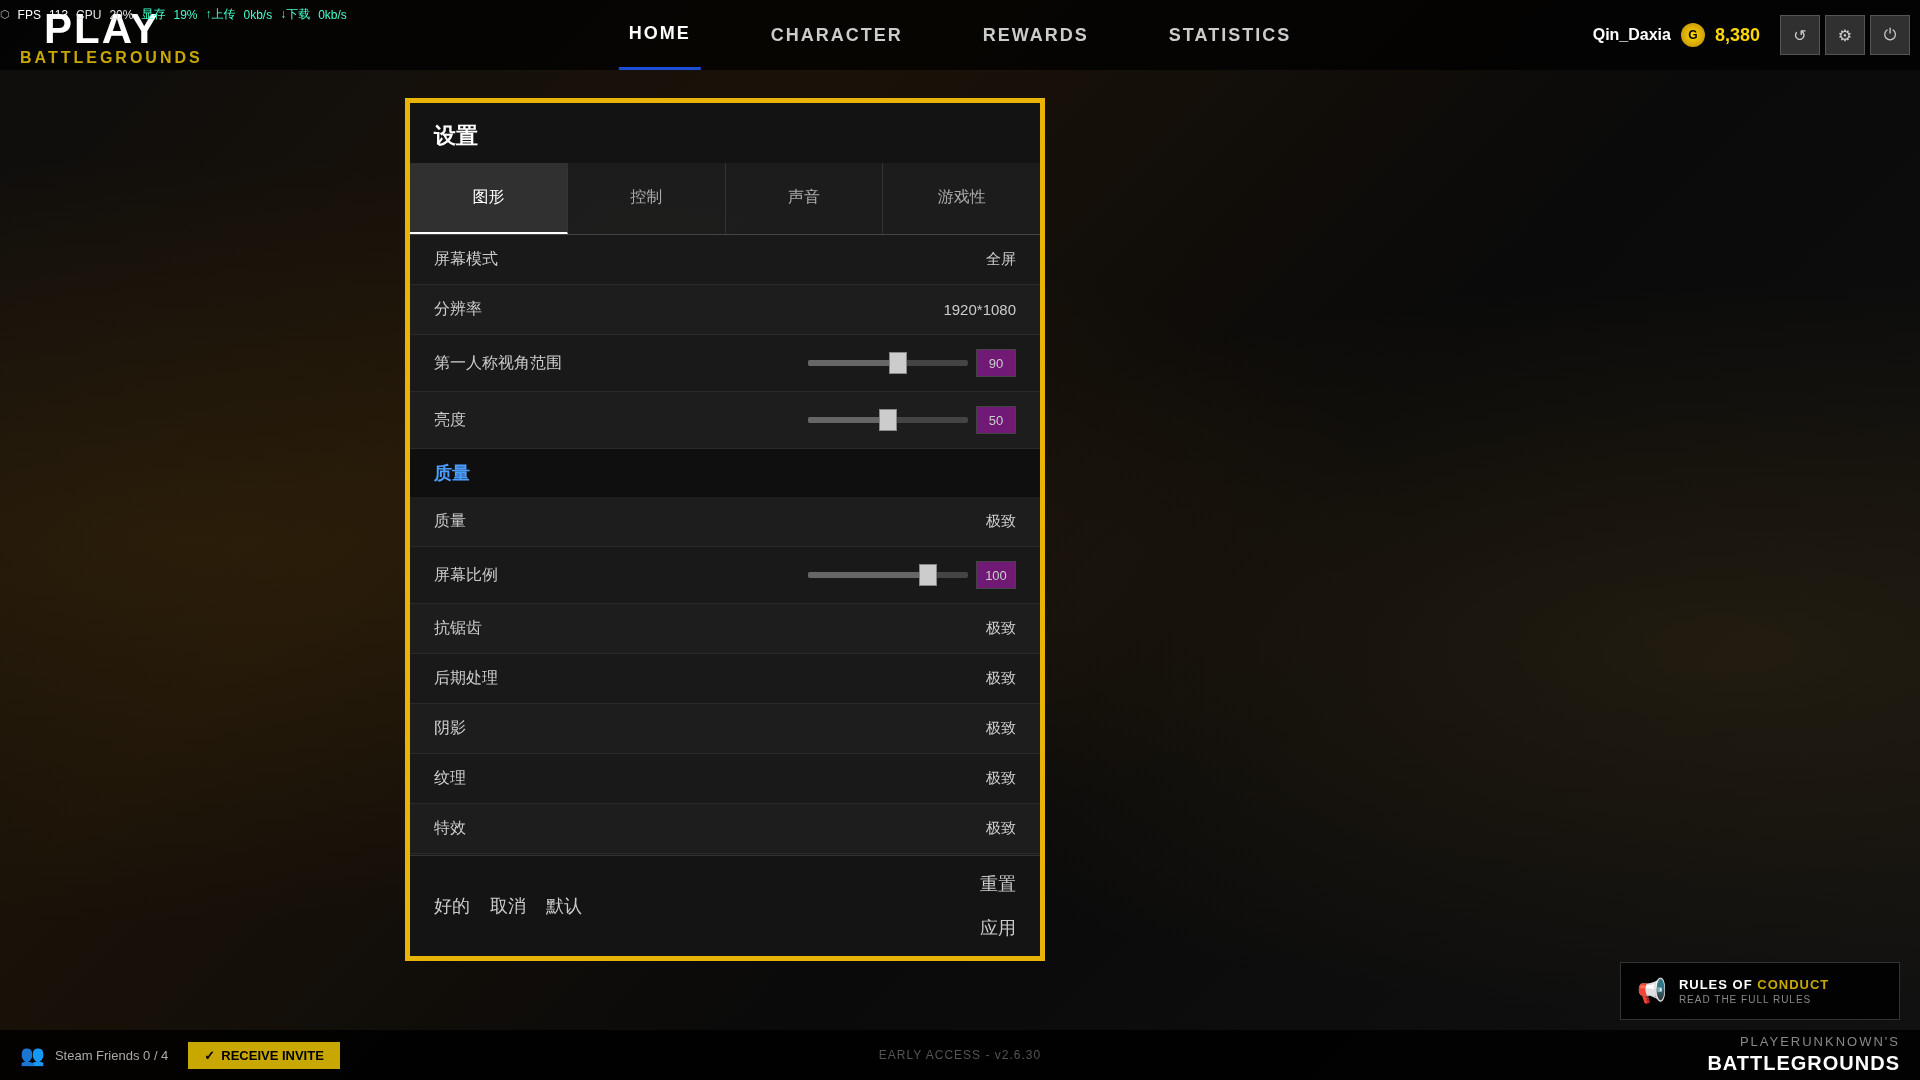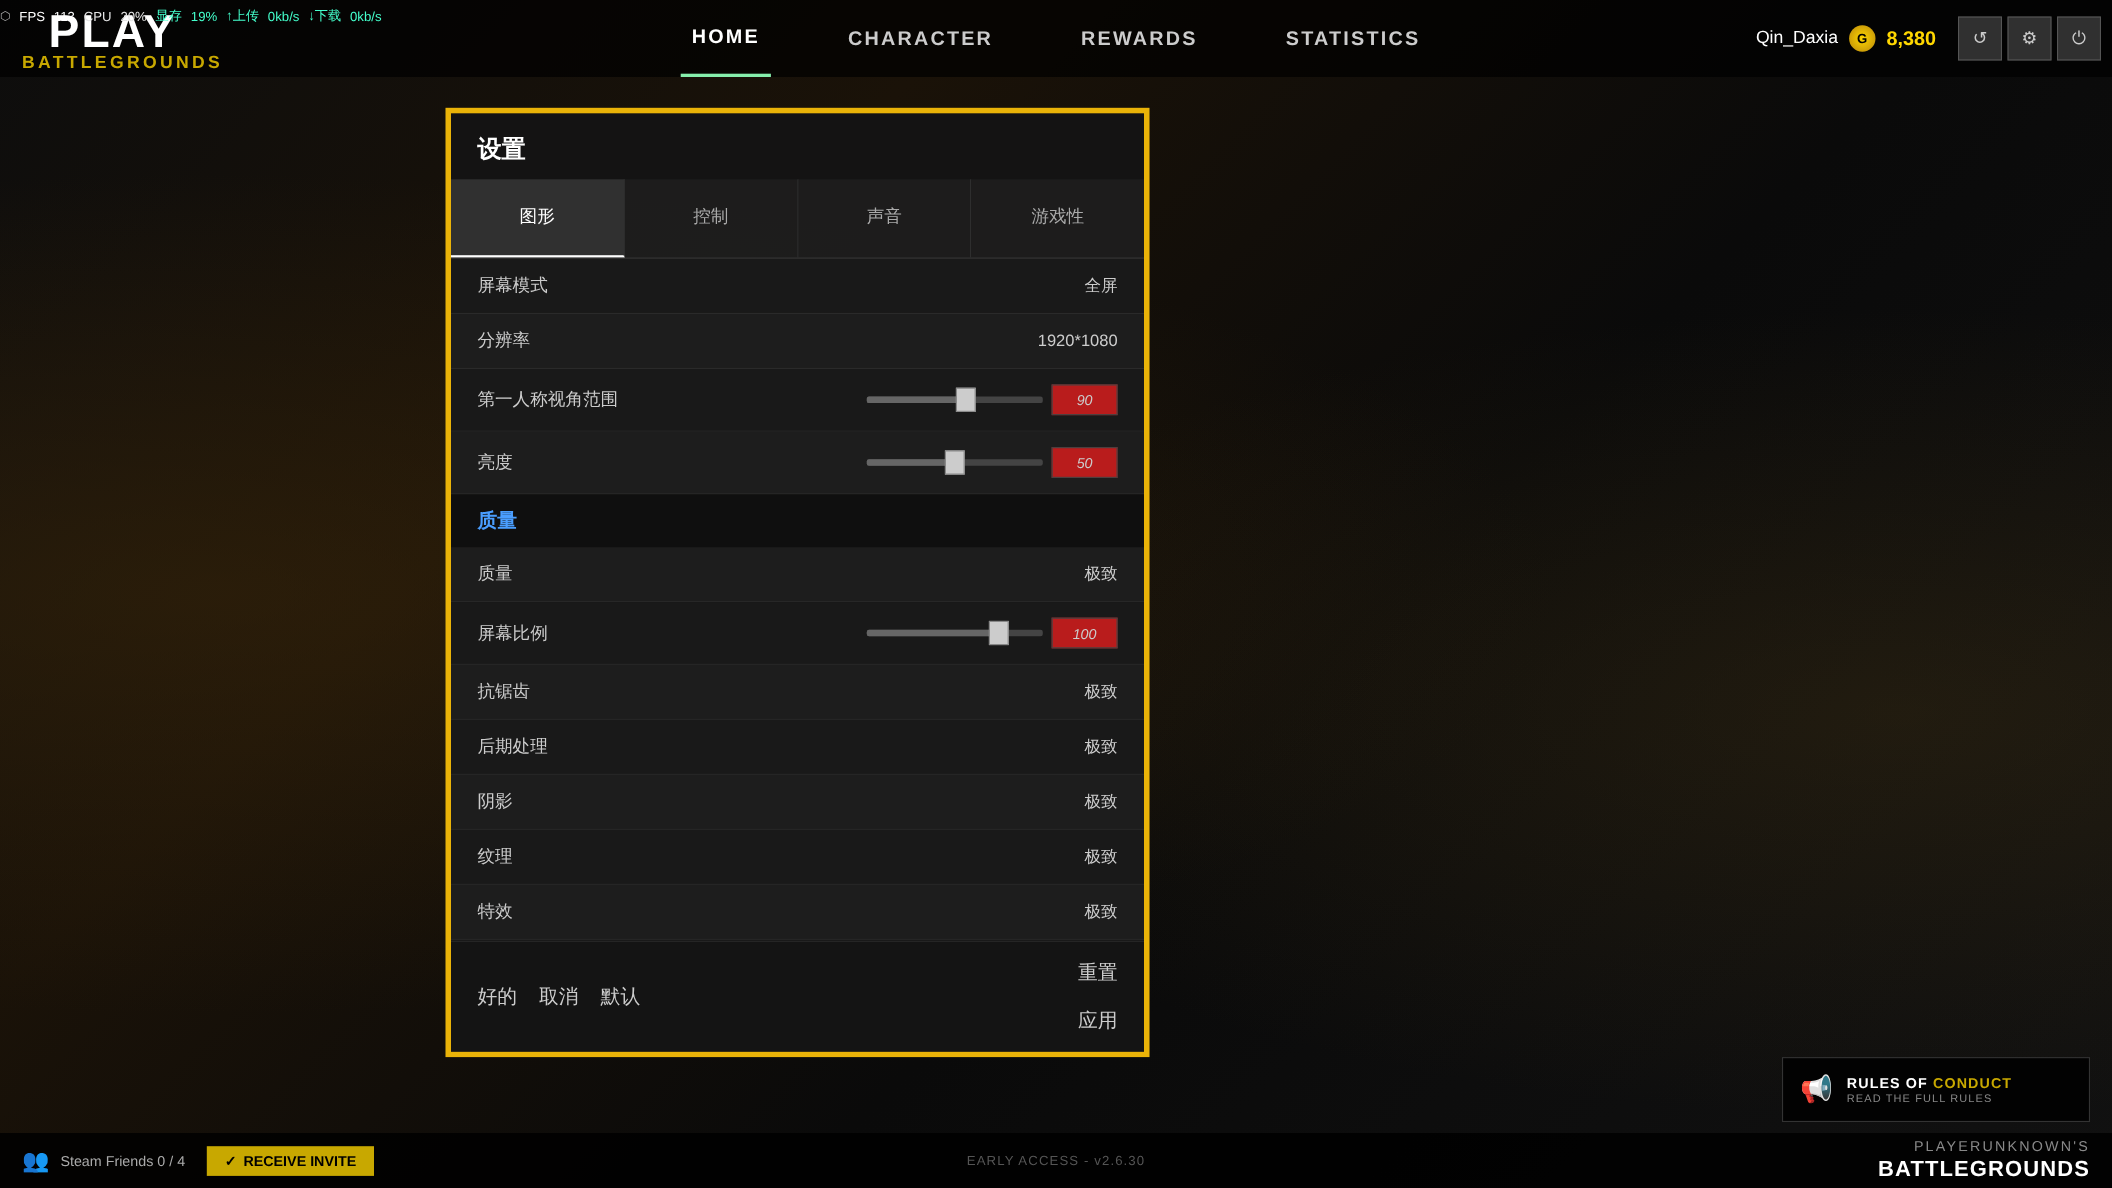--- a/index.html
+++ b/index.html
@@ -89,34 +89,34 @@
       font-weight: 600;
       letter-spacing: 2px;
       cursor: pointer;
       padding: 0 10px;
       height: 100%;
       display: flex;
       align-items: center;
     }
     .nav-item.active {
       color: #fff;
-      border-bottom: 3px solid #86efac;
+      border-bottom: 3px solid #1d4ed8;
     }
 
     .user-area {
       position: absolute;
       right: 160px;
       display: flex;
       align-items: center;
       gap: 10px;
     }
     .username {
       color: #fff;
       font-size: 16px;
-      font-weight: 400;
+      font-weight: 700;
     }
     .coin-icon {
       width: 24px;
       height: 24px;
       background: radial-gradient(circle, #ffd700, #b8860b);
       border-radius: 50%;
       display: inline-flex;
       align-items: center;
       justify-content: center;
       font-size: 12px;
@@ -249,29 +249,28 @@
     .slider-thumb {
       position: absolute;
       top: -8px;
       width: 18px;
       height: 22px;
       background: #ccc;
       border: 1px solid #888;
       cursor: pointer;
     }
     .slider-value {
-      width: 60px;
+      width: 40px;
       height: 28px;
-      background: #b91c1c;
+      background: #701a75;
       border: 1px solid #444;
       color: #ccc;
       font-size: 13px;
       text-align: center;
       line-height: 28px;
-      font-style: italic;
     }
 
     
     .settings-footer {
       display: flex;
       align-items: center;
       padding: 16px 24px;
       background: rgba(20,20,20,0.95);
       border-top: 1px solid #333;
       justify-content: space-between;

